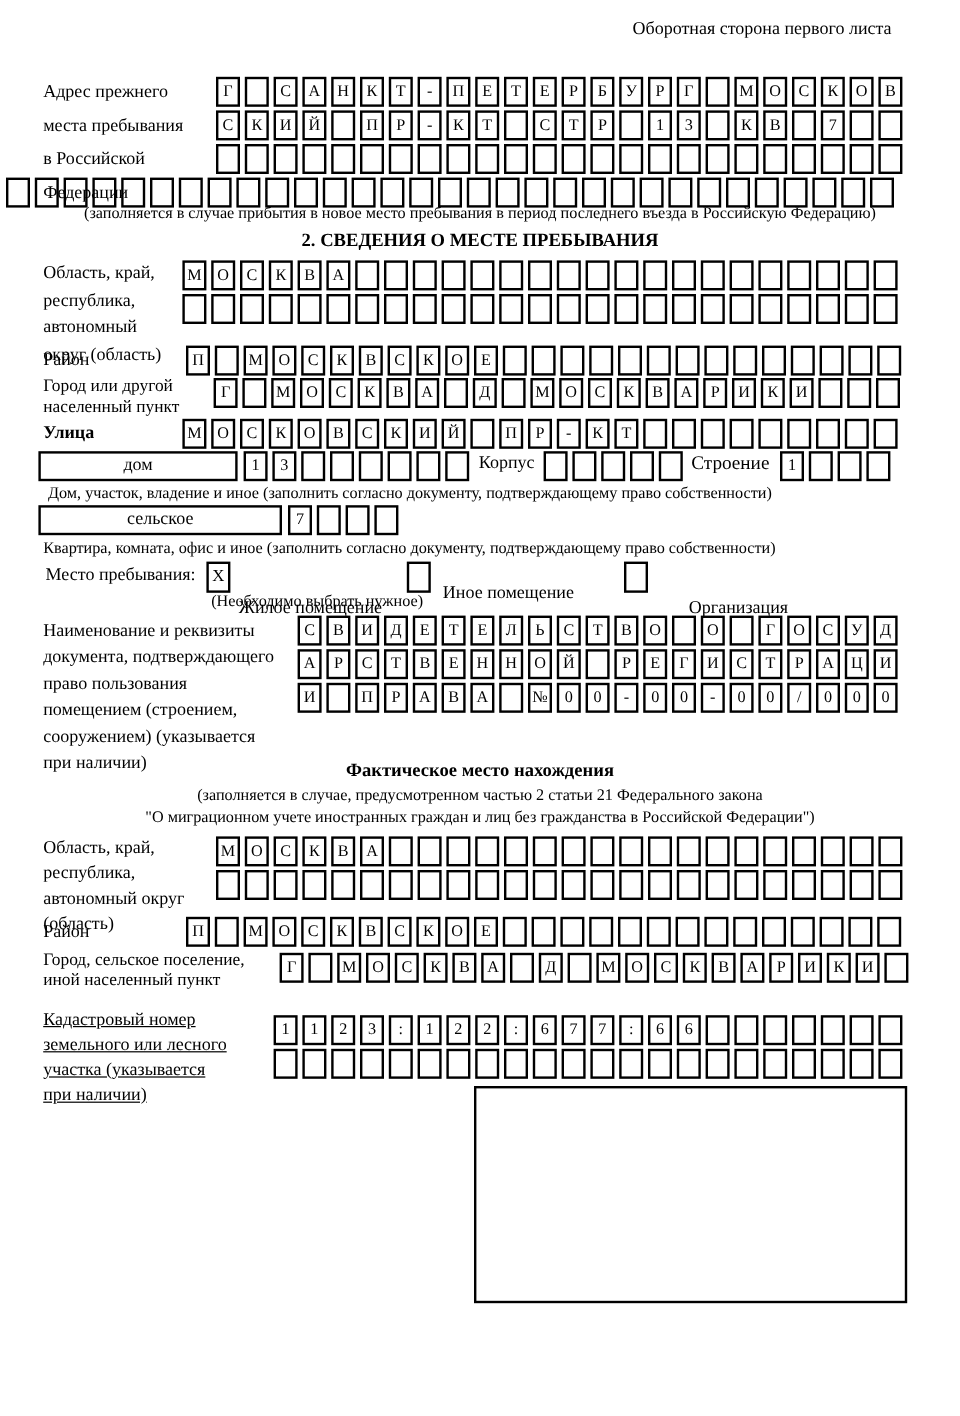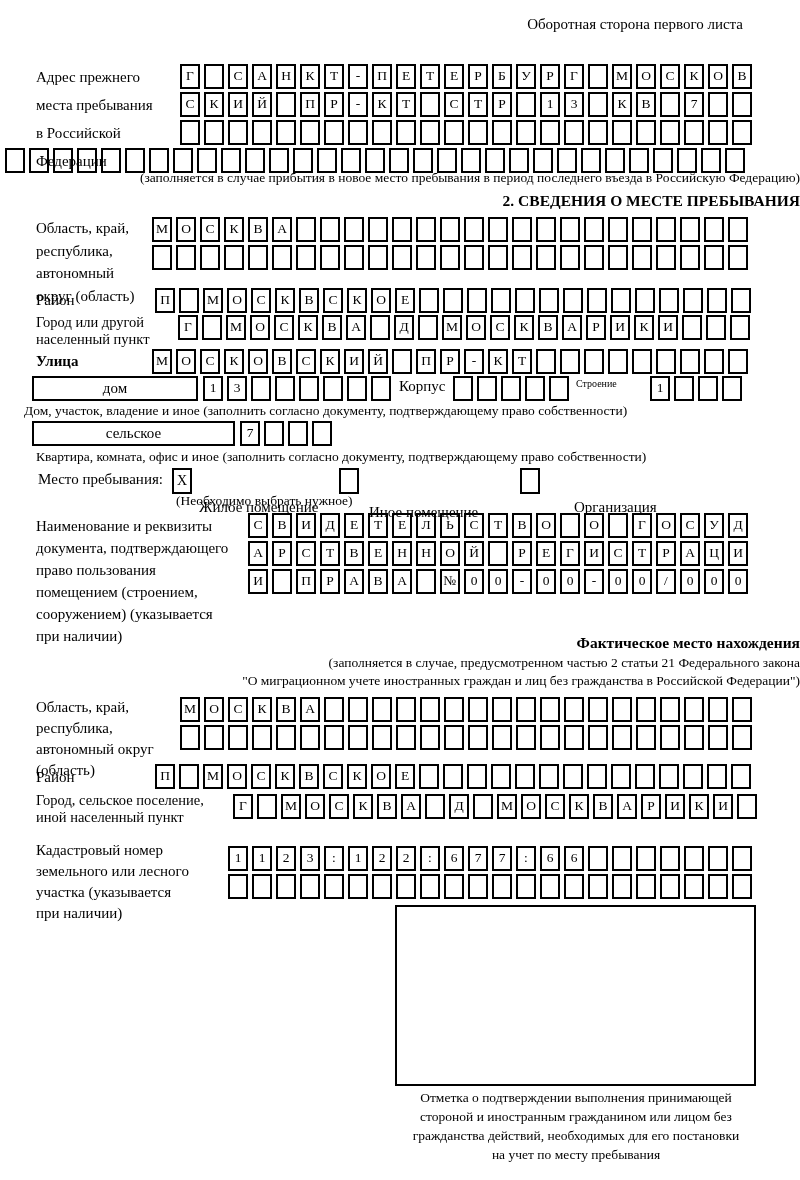--- a/index.html
+++ b/index.html
@@ -1,20 +1,20 @@
 <!DOCTYPE html>
 <html><head>
 <meta charset="utf-8">
 <style>
   html,body{margin:0;padding:0;background:#fff;}
   .page{position:relative;width:800px;height:1180px;background:#fff;color:#000;
         font-family:"Liberation Serif", serif;overflow:hidden;}
   .lbl{position:absolute;font-size:15px;line-height:27px;white-space:pre-line;}
   .note{position:absolute;font-size:13.5px;}
-  .center{left:0;width:800px;text-align:right;}
+  .center{left:0;width:800px;text-align:center;}
   .cellrow{position:absolute;display:flex;gap:4px;}
   .cell{flex:0 0 auto;width:20px;height:25px;border:2px solid #000;box-sizing:border-box;
         font-size:13.5px;line-height:20px;text-align:center;font-weight:400;}
   .cb{position:absolute;width:20px;height:26px;border:2px solid #000;box-sizing:border-box;
       font-size:14px;line-height:21px;text-align:center;}
   .widebox{position:absolute;height:25px;border:2px solid #000;box-sizing:border-box;
       font-size:15px;line-height:20px;text-align:center;}
   .optlbl{position:absolute;font-size:15px;margin-top:28px;}
   .title{position:absolute;font-weight:bold;font-size:15.5px;}
 
@@ -35,52 +35,52 @@
   #row-raion{left:155px;top:288px;}
   #lbl-gorod{left:36px;top:314px;font-size:14.5px;line-height:17px;}
   #row-gorod{left:178px;top:315px;}
   #lbl-ulitsa{left:36px;top:351px;line-height:20px;font-weight:bold;}
   #row-ulitsa{left:152px;top:349px;}
 
   #dom-box{left:32px;top:376px;width:166px;text-align:center;}
   #row-dom{left:203px;top:376px;}
   #lbl-korpus{left:399px;top:378px;position:absolute;font-size:15px;}
   #row-korpus{left:453px;top:376px;}
-  #lbl-stroenie{left:576px;top:378px;position:absolute;font-size:10px;font-family:Liberation Serif, serif;}
+  #lbl-stroenie{left:576px;top:378px;position:absolute;font-size:16px;font-family:Liberation Serif, serif;}
   #row-stroenie{left:650px;top:376px;}
-  #note-dom{left:24px;top:403px;}
+  #note-dom{left:40px;top:403px;}
   #kvartira-box{left:32px;top:421px;width:203px;}
   #row-kvartira{left:240px;top:421px;}
   #note-kvartira{left:36px;top:449px;}
 
   #lbl-mesto{left:38px;top:471px;position:absolute;font-size:15px;}
   #cb-1{left:172px;top:468px;}
   #opt-1{left:199px;top:471px;}
   #cb-2{left:339px;top:468px;}
-  #opt-2{left:369px;top:476px;}
+  #opt-2{left:369px;top:458px;}
   #cb-3{left:520px;top:468px;}
   #opt-3{left:574px;top:471px;}
   #note-mesto{left:176px;top:493px;}
 
   #lbl-doc{left:36px;top:515px;line-height:22px;}
   #row-doc1{left:248px;top:513px;}
   #row-doc2{left:248px;top:541px;}
   #row-doc3{left:248px;top:569px;}
 
   #fact-title{top:634px;}
   #fact-note1{top:655px;}
   #fact-note2{top:673px;}
   #lbl-fobl{left:36px;top:697px;line-height:21px;}
   #row-fobl1{left:180px;top:697px;}
   #row-fobl2{left:180px;top:725px;}
   #lbl-fraion{left:36px;top:767px;line-height:20px;}
   #row-fraion{left:155px;top:764px;}
   #lbl-fgorod{left:36px;top:792px;font-size:14.5px;line-height:17px;}
   #row-fgorod{left:233px;top:794px;}
-  #lbl-kad{left:36px;top:840px;line-height:21px;}
+  #lbl-kad{left:36px;top:840px;line-height:21px;text-decoration:underline;}
   #row-kad1{left:228px;top:846px;}
   #row-kad2{left:228px;top:874px;}
 
   #stamp-box{position:absolute;left:395px;top:905px;width:357px;height:177px;border:2px solid #000;}
   #stamp-caption{position:absolute;left:363px;top:1088px;width:426px;text-align:center;
       font-size:13.5px;line-height:19px;white-space:pre-line;}
 </style>
 </head>
 <body>
 
@@ -639,18 +639,14 @@
       <span class="cell"></span>
       <span class="cell"></span>
       <span class="cell"></span>
       <span class="cell"></span>
       <span class="cell"></span>
       <span class="cell"></span>
       <span class="cell"></span>
     </div>
 
   <div id="stamp-box"></div>
-  <div id="stamp-caption">Отметка о подтверждении выполнения принимающей
-стороной и иностранным гражданином или лицом без
-гражданства действий, необходимых для его постановки
-на учет по месту пребывания</div>
 
 </div>
 
 </body></html>

